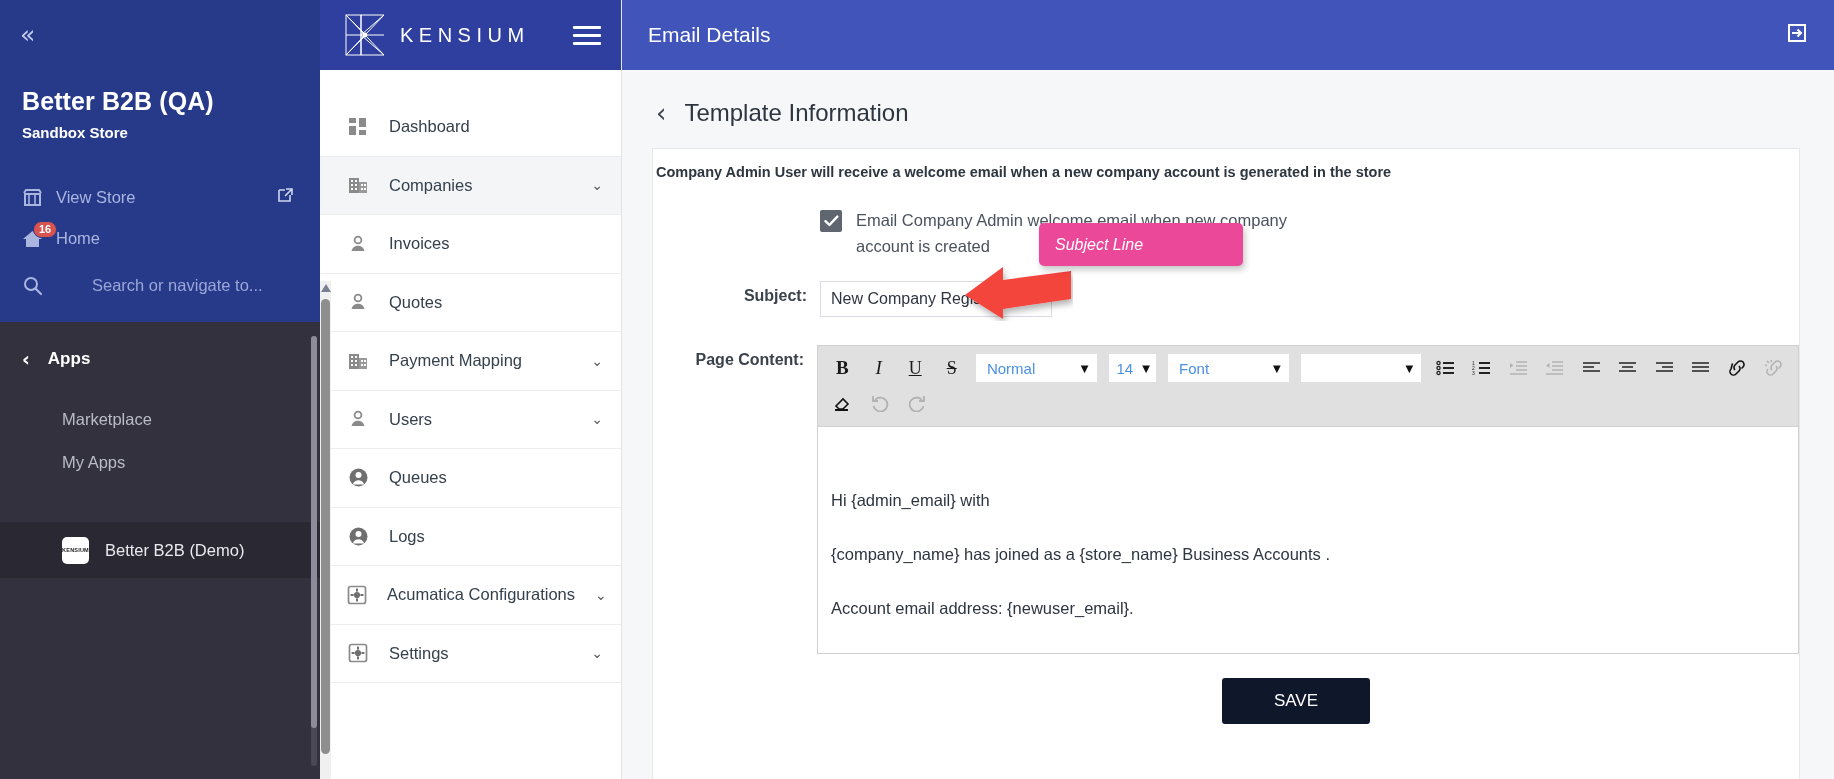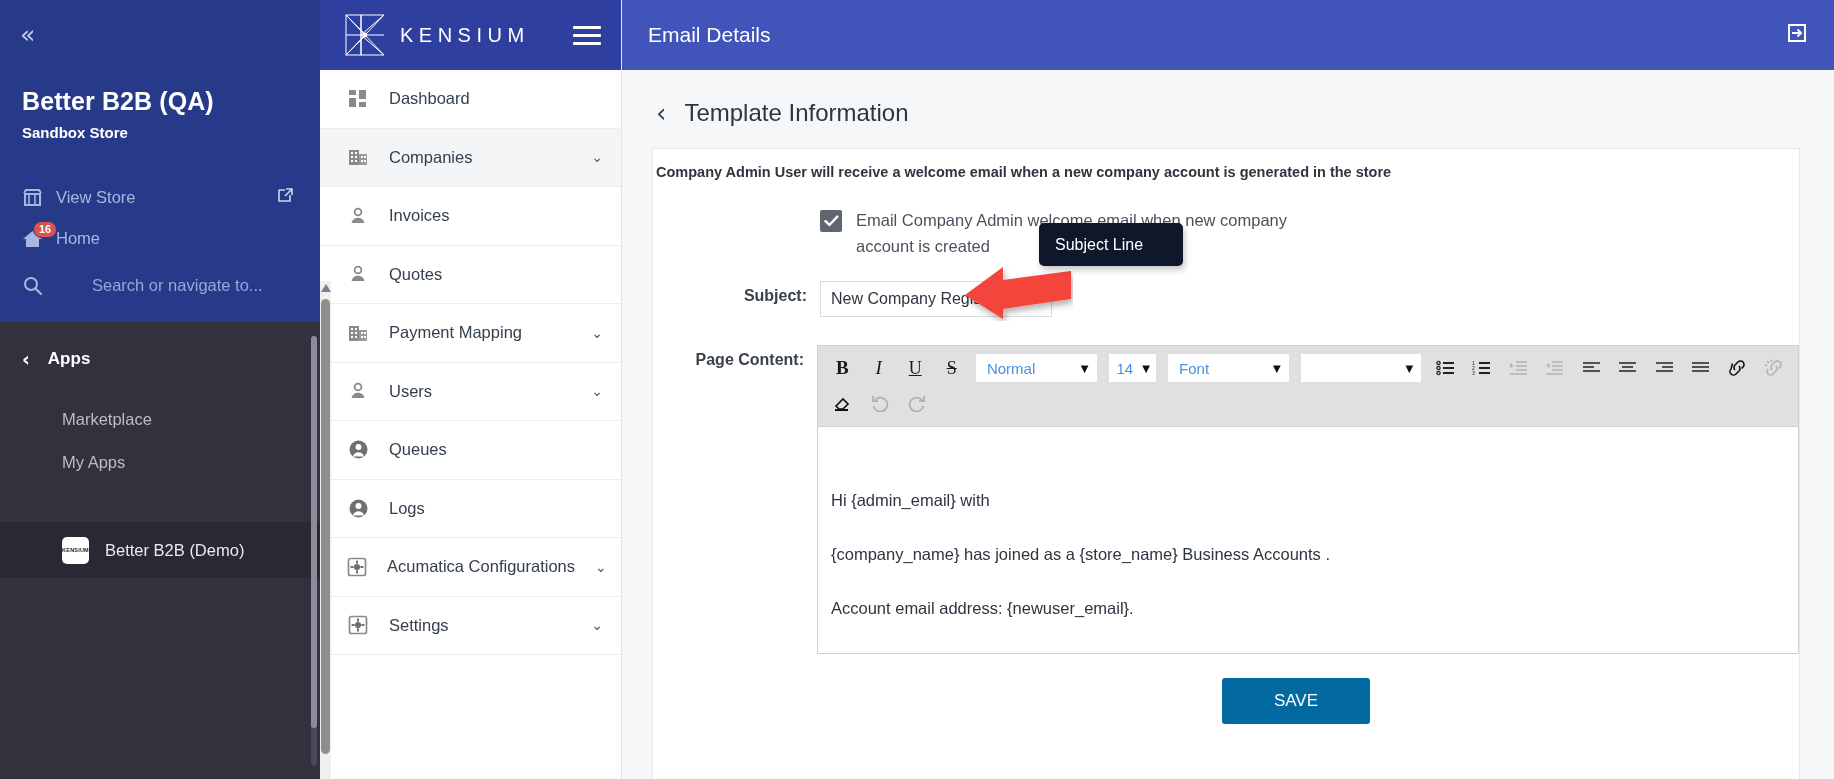--- a/index.html
+++ b/index.html
@@ -108,21 +108,21 @@
     padding: 0 20px 0 24px; justify-content: space-between;
   }
   .k-brand { display: flex; align-items: center; gap: 14px; }
   .k-word {
     color: #fff; font-size: 20px; letter-spacing: 5.5px; font-weight: 400;
   }
   .burger { width: 28px; cursor: pointer; }
   .burger span {
     display: block; height: 3px; background: #fff; margin: 5px 0; border-radius: 1px;
   }
-  .k-items { background: #fff; }
+  .k-items { background: #fff; margin-top: 28px; }
   .k-item {
     height: 58.5px; display: flex; align-items: center; gap: 20px;
     padding: 0 18px 0 27px; border-bottom: 1px solid #ededed;
     color: #35404d; font-size: 16.5px; cursor: pointer;
   }
   .k-item.active { background: #f4f5f7; }
   .k-item .kic { width: 22px; display: flex; justify-content: center; color: #7b7b7b; }
   .k-item .klbl { flex: 1; white-space: nowrap; }
   .k-item .kchev { color: #5a5a5a; font-size: 14px; font-family: "DejaVu Sans", sans-serif; }
   .k-scrollbar {
@@ -209,32 +209,33 @@
   .caret { font-size: 10px; color: #111; font-family: "DejaVu Sans", sans-serif; }
   .editor-body {
     border: 1px solid #d0d0d0; background: #fff; height: 228px;
     padding: 64px 16px 0 13px; font-size: 16.5px; color: #2d3540; line-height: 1.2;
   }
   .editor-body p { margin-bottom: 34px; }
   .editor-body p:last-child { margin-bottom: 0; }
 
   .save-wrap { display: flex; justify-content: center; margin-top: 24px; padding-left: 140px; }
   .save-btn {
-    background: #0369a1; color: #fff; border: none; font-size: 17px;
+    background: #0f172a; color: #fff; border: none; font-size: 17px;
     padding: 13px 52px; border-radius: 3px; cursor: pointer;
     font-family: "Liberation Sans", sans-serif;
   }
 
   
   .callout {
-    position: absolute; left: 386px; top: 74px; width: 144px; height: 43px;
-    background: #0f172a; border-radius: 5px; color: #fff; font-size: 16px;
+    position: absolute; left: 386px; top: 74px; width: 204px; height: 43px;
+    background: #ec4899; border-radius: 5px; color: #fff; font-size: 16px;
     display: flex; align-items: center; padding-left: 16px;
     box-shadow: 2px 4px 6px rgba(0,0,0,0.22);
     z-index: 6;
+    font-style: italic;
   }
   .arrow-big {
     position: absolute; left: 310px; top: 100px; z-index: 5;
   }
 </style>
 </head>
 <body>
 
 <div class="app">
 

